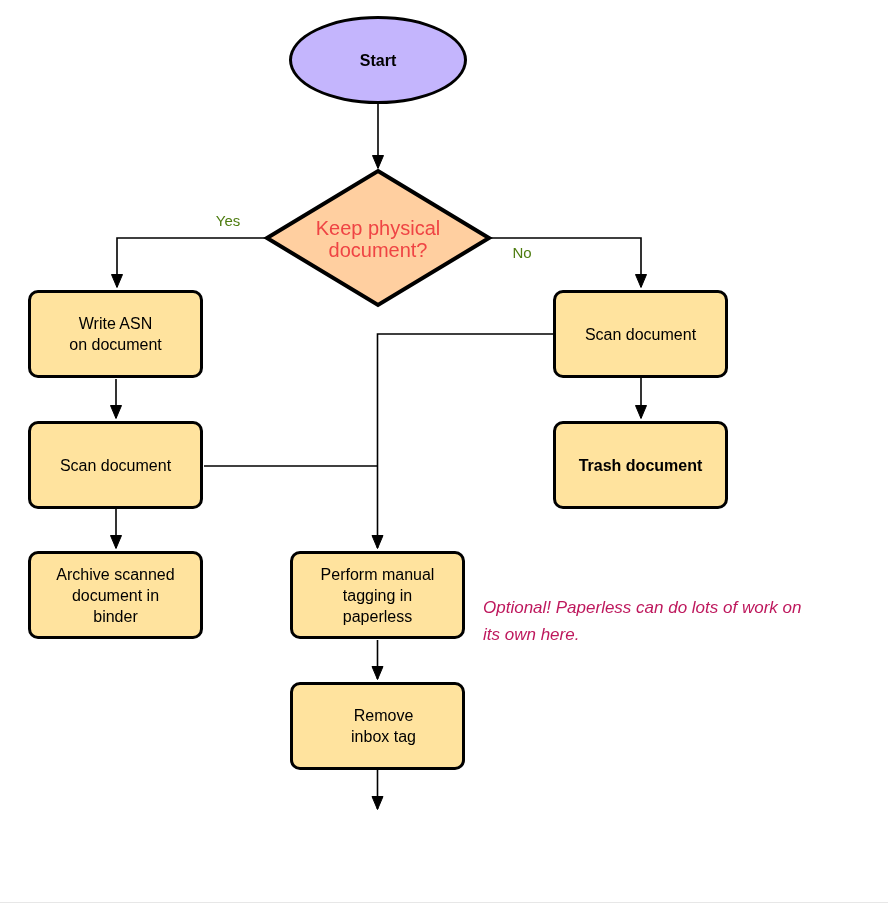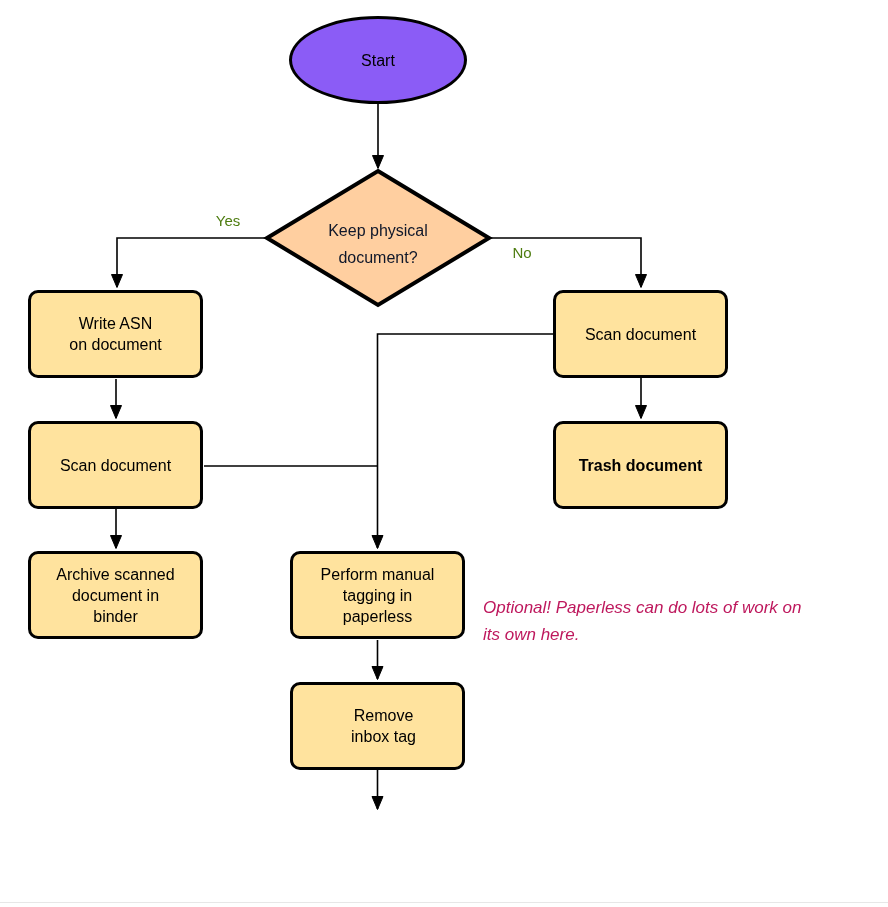--- a/index.html
+++ b/index.html
@@ -37,32 +37,33 @@
   .box {
     width: 175px;
     height: 88px;
     background: #ffe39e;
     border: 3px solid #000000;
     border-radius: 10px;
   }
   .terminal {
     width: 178px;
     height: 88px;
-    background: #8b5cf6;
+    background: #c4b5fd;
     border: 3.5px solid #000000;
     border-radius: 50%;
+    font-weight: bold;
   }
   .decision-label {
     position: absolute;
     width: 200px;
     text-align: center;
     white-space: pre-line;
-    font-size: 16px;
-    line-height: 27px;
-    color: #0f172a;
+    font-size: 20px;
+    line-height: 22px;
+    color: #ef4444;
   }
   .edge-label {
     position: absolute;
     font-size: 15px;
     color: #4d7c0f;
     text-align: center;
   }
   .note {
     position: absolute;
     left: 483px;

